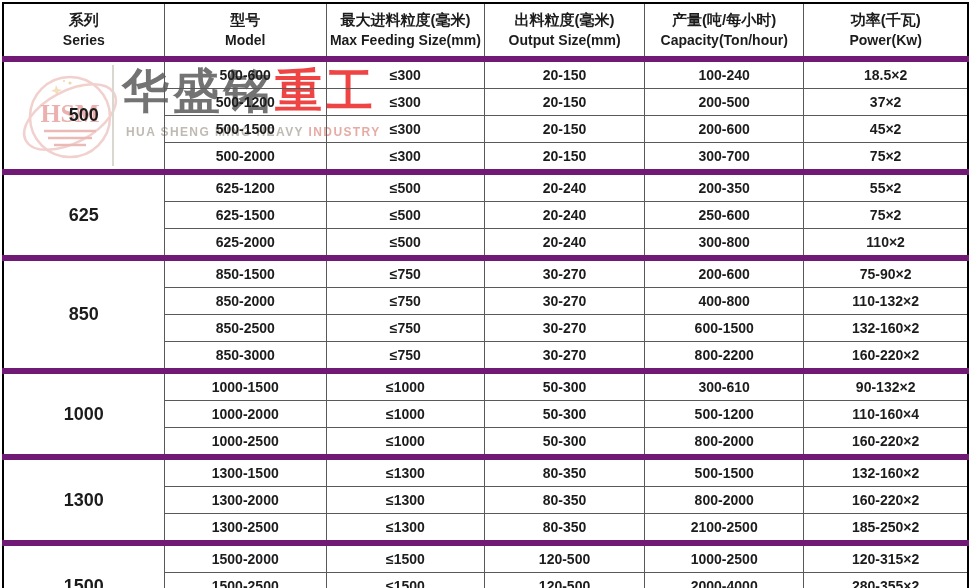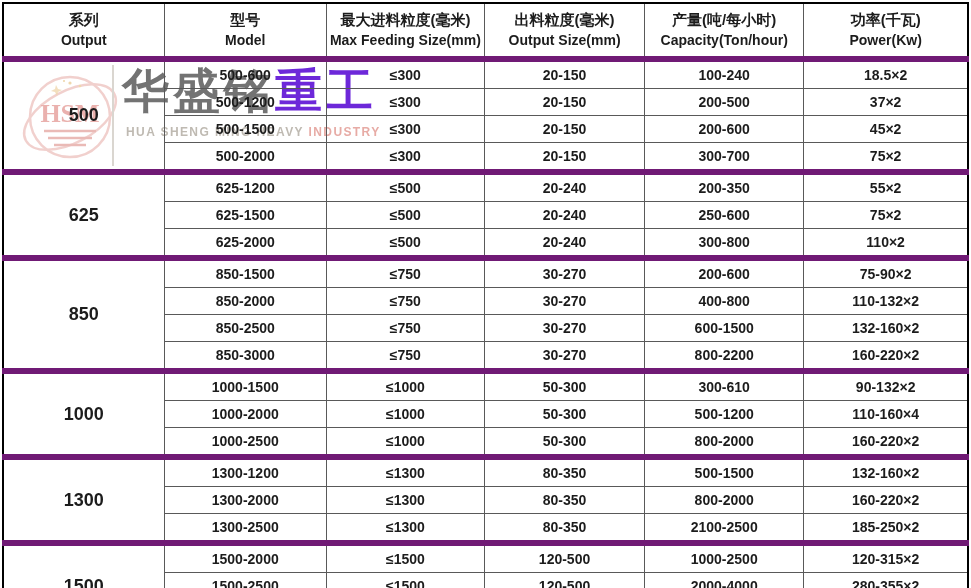--- a/index.html
+++ b/index.html
@@ -12,21 +12,21 @@
   }
   
   #watermark{position:absolute;top:0;left:0;width:100%;height:100%;z-index:0;margin-top:19px;}
   .wm-logo{position:absolute;left:18px;top:46px;width:104px;height:104px;opacity:.55;}
   .wm-divider{position:absolute;left:112px;top:46px;width:2px;height:101px;background:#dad6d0;}
   .wm-company{
     position:absolute;left:122px;top:46px;width:220px;
     font-size:47px;font-weight:bold;letter-spacing:4px;line-height:1.1;white-space:nowrap;
   }
   .wm-company .cn-gray{color:#737373;font-family:Liberation Mono, monospace;}
-  .wm-company .cn-red{color:#6d28d9;}
+  .wm-company .cn-red{color:#ef4444;}
   .wm-en{
     position:absolute;left:126px;top:106px;
     font-size:12px;font-weight:bold;letter-spacing:1.4px;white-space:nowrap;
     color:#bfbab2;
   }
   .wm-en .en-red{color:#e7aba5;}
   
   table{
     position:relative;z-index:1;
     width:967px;height:584px;margin:2px;
@@ -78,21 +78,21 @@
           <col style="width:162px">
           <col style="width:158px">
         <col style="width:160px">
           <col style="width:159px">
           <col style="width:164px">
       </colgroup>
       <thead>
         <tr>
           <th>
             <div class="cn">系列</div>
-            <div class="en">Output</div>
+            <div class="en">Series</div>
           </th>
           <th>
             <div class="cn">型号</div>
             <div class="en">Model</div>
           </th>
           <th>
             <div class="cn">最大进料粒度(毫米)</div>
             <div class="en">Max Feeding Size(mm)</div>
           </th>
           <th>
@@ -207,21 +207,21 @@
           </tr>
           <tr>
             <td>1000-2500</td>
             <td>≤1000</td>
             <td>50-300</td>
             <td>800-2000</td>
             <td>160-220×2</td>
           </tr>
           <tr class="group-start">
             <td rowspan="3" class="series-cell">1300</td>
-            <td>1300-1200</td>
+            <td>1300-1500</td>
             <td>≤1300</td>
             <td>80-350</td>
             <td>500-1500</td>
             <td>132-160×2</td>
           </tr>
           <tr>
             <td>1300-2000</td>
             <td>≤1300</td>
             <td>80-350</td>
             <td>800-2000</td>

